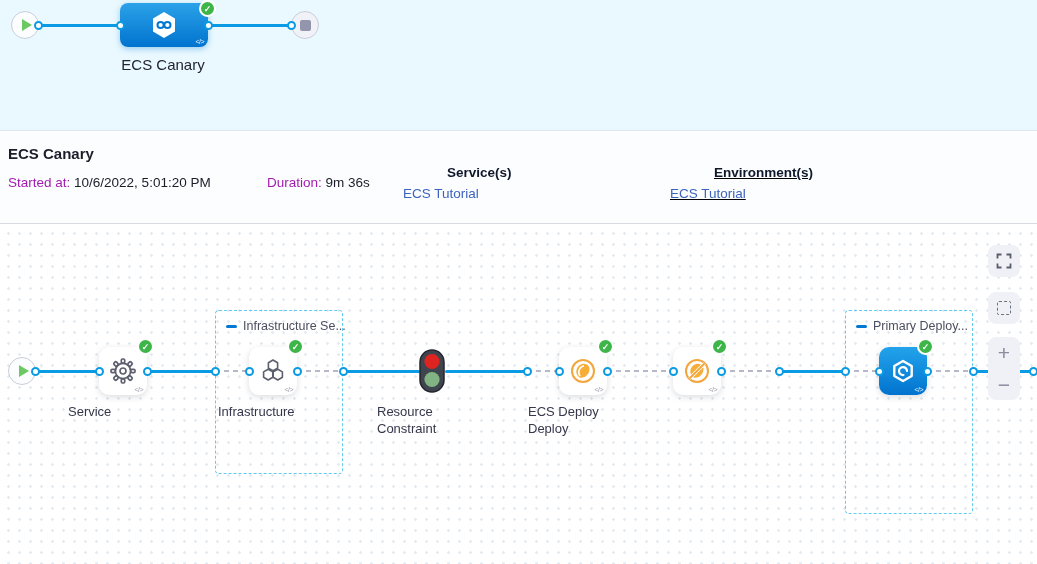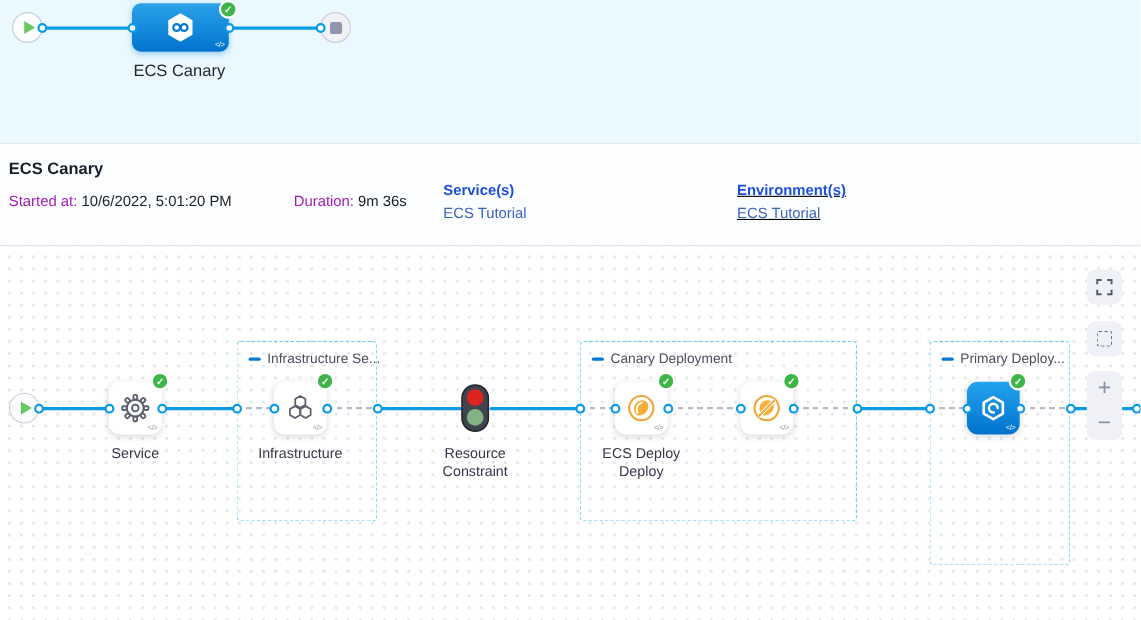--- a/index.html
+++ b/index.html
@@ -16,21 +16,21 @@
   
   .infobar{
     position:absolute; left:0; top:131px; width:1037px; height:93px;
     background:#fcfdff; border-bottom:1px solid #d8dae3;
   }
   .infobar .title{ position:absolute; left:8px; top:14px; font-size:15px; font-weight:bold; color:#1b1d29;}
   .kv{ position:absolute; top:44px; font-size:13.5px; color:#1b1d29; white-space:nowrap;}
   .kv .muted{ color:#a21caf; }
   .vdiv{ position:absolute; left:385px; top:143px; width:1px; height:67px; background:#d9dbe4; }
   .stack{ position:absolute; top:34px; font-size:13.5px; }
-  .stack .lbl{ font-weight:bold; color:#1d4ed8; }
+  .stack .lbl{ font-weight:bold; color:#0f172a;margin-left:44px; }
   .stack .lnk{ display:block; margin-top:6px; color:#3c63bd; cursor:pointer; }
   
   .canvas{
     position:absolute; left:0; top:224px; width:1037px; height:340px; overflow:hidden;
     background-color:#ffffff;
     background-image: radial-gradient(#e2e9ef 1.2px, transparent 1.45px);
     background-size: 11px 11px; background-position: 3px 4px;
   }
   
   .hline{ position:absolute; height:3px; background:#0a9be4; border-radius:2px; z-index:1; }
@@ -51,21 +51,21 @@
   .big-node{ position:absolute; left:120px; top:3px; width:88px; height:44px; border-radius:8px;
     background:linear-gradient(180deg,#2ba2e8,#0173cf); z-index:2;
     display:flex; align-items:center; justify-content:center;
     box-shadow:0 2px 6px rgba(2,120,213,.35); }
   .check{ position:absolute; width:17px; height:17px; border-radius:50%;
     background:#3eb549; border:2px solid #fff; color:#fff; z-index:6;
     font-size:9px; font-weight:bold; display:flex; align-items:center; justify-content:center; }
   .codetag{ position:absolute; right:4px; bottom:2px; font-size:7px; letter-spacing:-.5px;
     color:#9a9daa; z-index:4; }
   .codetag.white{ color:#eaf5ff; }
-  .node-label{ position:absolute; width:110px; text-align:center; font-size:13px;
+  .node-label{ position:absolute; width:110px; font-size:13px;
     line-height:17px; color:#36374a; z-index:3; }
   .banner-label{ position:absolute; left:103px; top:56px; width:120px; text-align:center;
     font-size:15px; color:#23252e; }
   .group-box{ position:absolute; border:1px dashed #62cbf0; border-radius:4px; z-index:0;text-align:center; }
   .group-head{ position:absolute; left:10px; top:8px; display:flex; align-items:center; gap:6px; }
   .minus-bar{ width:11px; height:3px; border-radius:2px; background:#0278d5; flex:none; }
   .group-title{ font-size:12.5px; color:#4c4e60; white-space:nowrap; }
   
   .ctrl-btn{ position:absolute; left:988px; width:32px; height:32px; border-radius:8px;
     background:#f0f1f6; border:none; z-index:7; display:flex; align-items:center; justify-content:center;
@@ -129,26 +129,20 @@
       <a class="lnk">ECS Tutorial</a>
     </div>
   </div>
 
   <div class="canvas">
 
     <div class="group-box" style="left:215px; top:86px; width:128px; height:164px;">
       <div class="group-head">
         <span class="minus-bar"></span>
         <span class="group-title">Infrastructure Se...</span>
-      </div>
-    </div>
-    <div class="group-box" style="left:527px; top:86px; width:252px; height:164px;">
-      <div class="group-head">
-        <span class="minus-bar"></span>
-        <span class="group-title">Canary Deployment</span>
       </div>
     </div>
     <div class="group-box" style="left:845px; top:86px; width:128px; height:204px;">
       <div class="group-head">
         <span class="minus-bar"></span>
         <span class="group-title">Primary Deploy...</span>
       </div>
     </div>
 
     <div class="hline" style="left:35px;  top:145.5px; width:64px;"></div>

